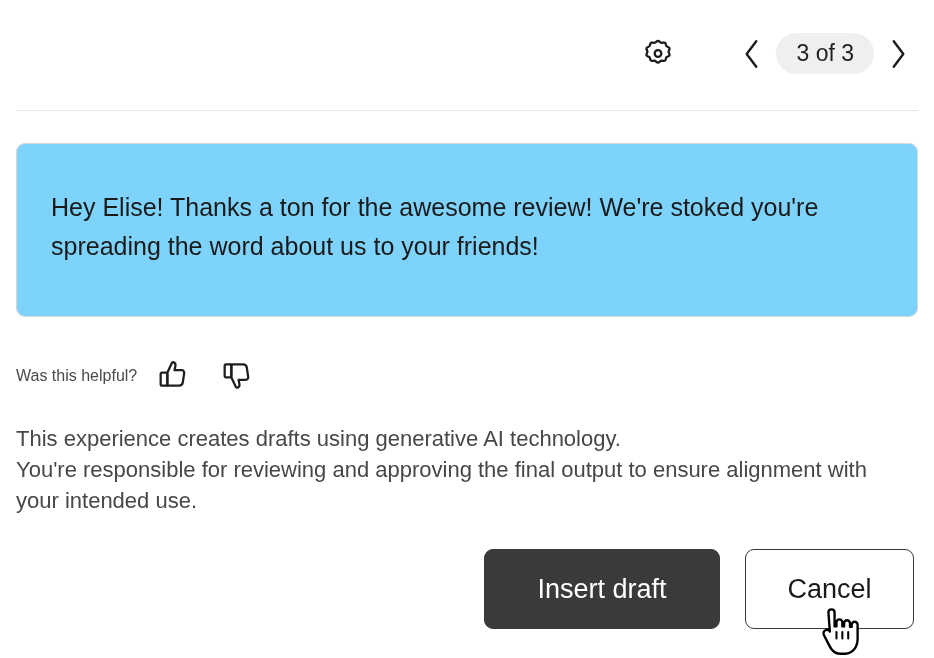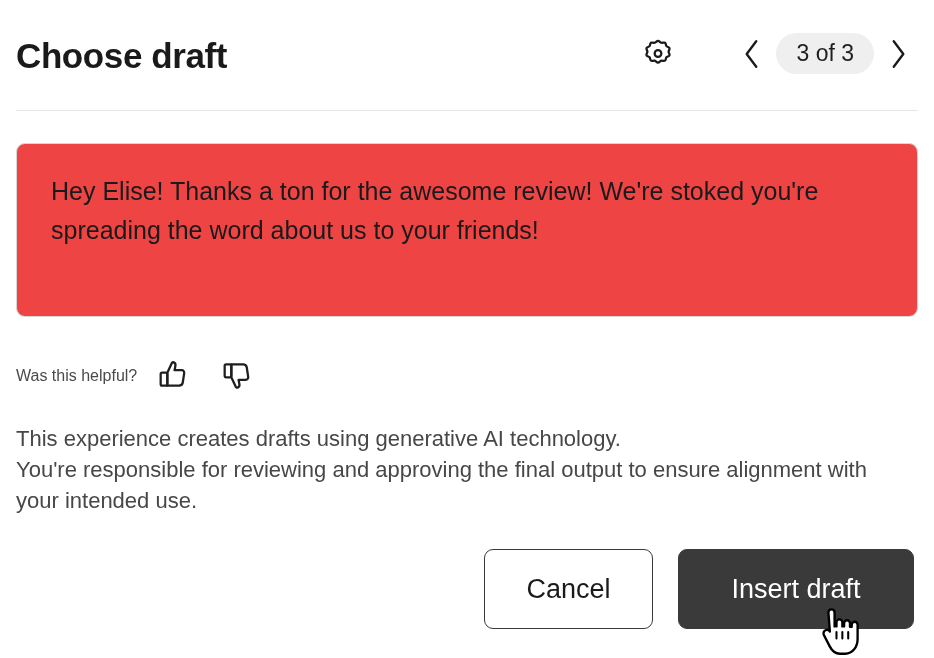--- a/index.html
+++ b/index.html
@@ -100,22 +100,22 @@
   
   .draft-box {
     position: absolute;
     left: 16px;
     top: 143px;
     width: 902px;
     height: 174px;
     box-sizing: border-box;
     border: 1px solid #d7d7d7;
     border-radius: 9px;
-    background: #ef4444;
-    padding: 28px 34px;
+    background: #7dd3fc;
+    padding: 44px 34px;
   }
   .draft-text {
     font-size: 25px;
     line-height: 39px;
     color: #1a1a1a;
     margin: 0;
   }
 
   
   .feedback-row {
@@ -208,21 +208,20 @@
     height: 50px;
     pointer-events: none;
   }
 </style>
 </head>
 <body>
 
 <div class="panel">
 
   <div class="header">
-    <div class="title">Choose draft</div>
     <div class="header-spacer"></div>
     <div class="header-actions">
 
       <button class="gear-btn">
         <span>
           <svg width="32" height="32" viewBox="0 0 24 24" fill="none">
             <path d="M12 2.1c1.0 0 1.55 1.22 2.5 1.48 0.95 0.26 1.95-0.54 2.77 0.02 0.82 0.56 0.45 1.78 1.07 2.5 0.62 0.72 1.9 0.6 2.27 1.52 0.37 0.92-0.66 1.69-0.66 2.68 0 0.99 1.03 1.76 0.66 2.68-0.37 0.92-1.65 0.8-2.27 1.52-0.62 0.72-0.25 1.94-1.07 2.5-0.82 0.56-1.82-0.24-2.77 0.02-0.95 0.26-1.5 1.48-2.5 1.48-1.0 0-1.55-1.22-2.5-1.48-0.95-0.26-1.95 0.54-2.77-0.02-0.82-0.56-0.45-1.78-1.07-2.5-0.62-0.72-1.9-0.6-2.27-1.52-0.37-0.92 0.66-1.69 0.66-2.68 0-0.99-1.03-1.76-0.66-2.68 0.37-0.92 1.65-0.8 2.27-1.52 0.62-0.72 0.25-1.94 1.07-2.5 0.82-0.56 1.82 0.24 2.77-0.02C10.45 3.32 11 2.1 12 2.1z" stroke="#1a1a1a" stroke-width="1.7" stroke-linejoin="round"></path>
             <circle cx="12" cy="11.6" r="2.5" stroke="#1a1a1a" stroke-width="1.7"></circle>
           </svg>
         </span>
@@ -277,22 +276,22 @@
       </span>
     </button>
   </div>
 
   <div class="disclaimer">
     <p>This experience creates drafts using generative AI technology.</p>
     <p>You're responsible for reviewing and approving the final output to ensure alignment with your intended use.</p>
   </div>
 
   <div class="footer">
+    <button class="btn btn-primary">Insert draft</button>
     <button class="btn btn-cancel">Cancel</button>
-    <button class="btn btn-primary">Insert draft</button>
   </div>
 
   <div class="cursor">
     <svg width="44" height="50" viewBox="0 0 30 34" fill="none">
       <path d="M9.2 1.6 C10.4 1.6 11.3 2.5 11.3 3.7 L11.3 13.2 L12.6 13.2 L12.6 10.4 C12.6 9.3 13.5 8.4 14.6 8.4 C15.7 8.4 16.6 9.3 16.6 10.4 L16.6 13.2 L17.8 13.2 L17.8 11.0 C17.8 9.9 18.7 9.0 19.8 9.0 C20.9 9.0 21.8 9.9 21.8 11.0 L21.8 13.4 L23.0 13.4 L23.0 12.0 C23.0 10.9 23.9 10.0 25.0 10.0 C26.1 10.0 27.0 10.9 27.0 12.0 L27.0 21.8 C27.0 27.2 23.6 31.8 18.6 31.8 L15.0 31.8 C11.6 31.8 9.4 29.6 8.0 26.8 L4.0 19.0 C3.4 17.8 3.9 16.4 5.1 15.8 C6.2 15.3 7.5 15.7 8.1 16.7 L7.1 3.7 C7.1 2.5 8.0 1.6 9.2 1.6 Z" fill="#ffffff" stroke="#000000" stroke-width="1.6" stroke-linejoin="round"></path>
       <path d="M12.6 17.0 L12.6 21.4 M16.6 17.0 L16.6 21.4 M20.6 17.0 L20.6 21.4" stroke="#000000" stroke-width="1.4" stroke-linecap="round"></path>
     </svg>
   </div>
 
 </div>

